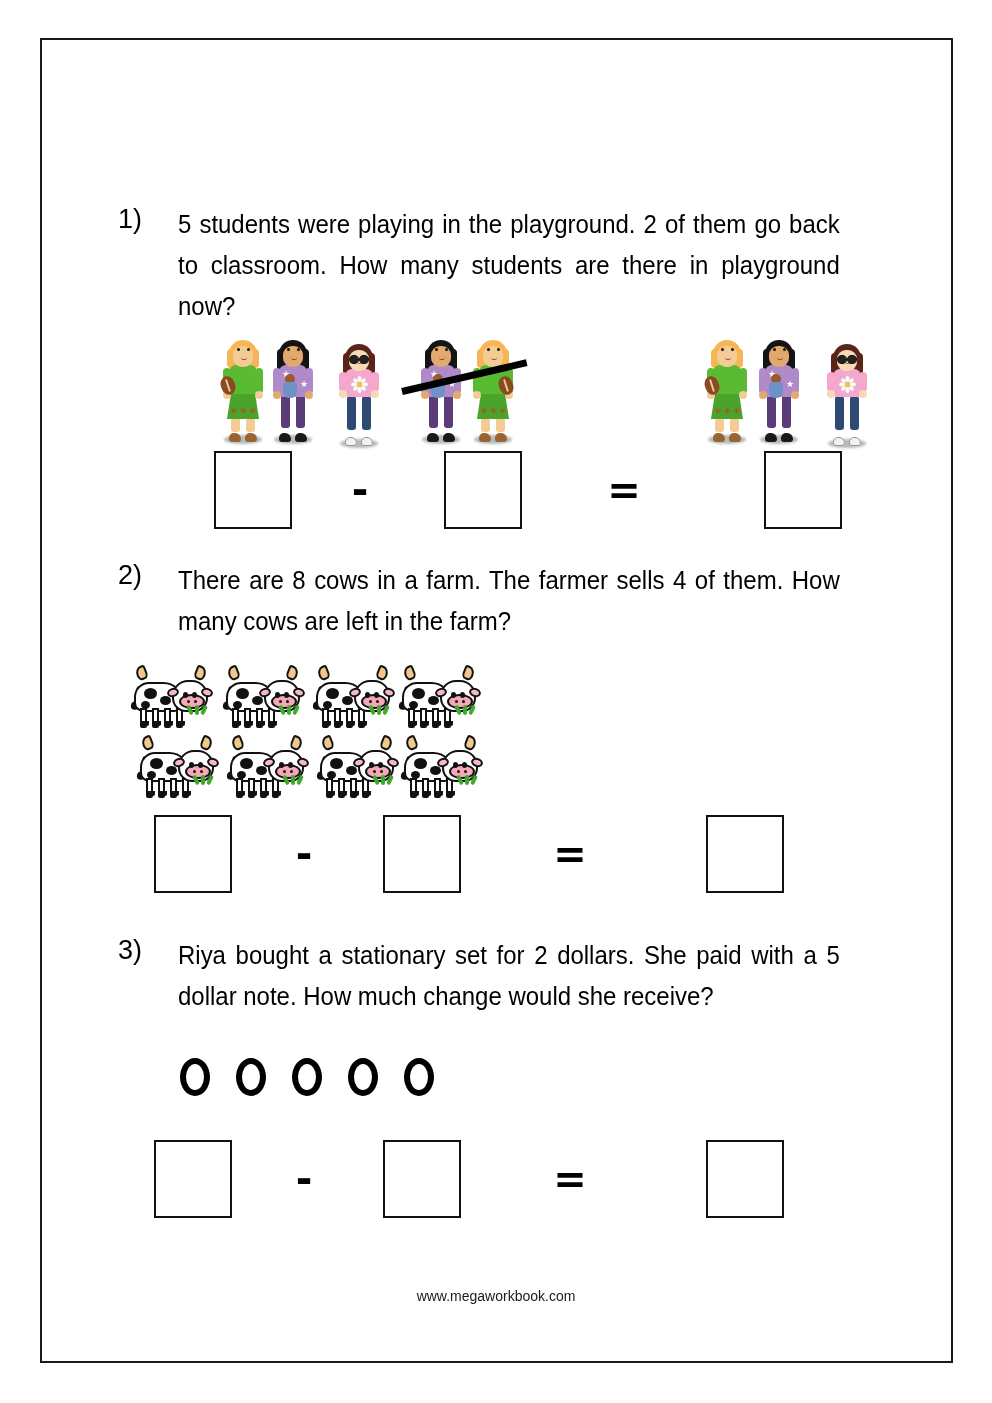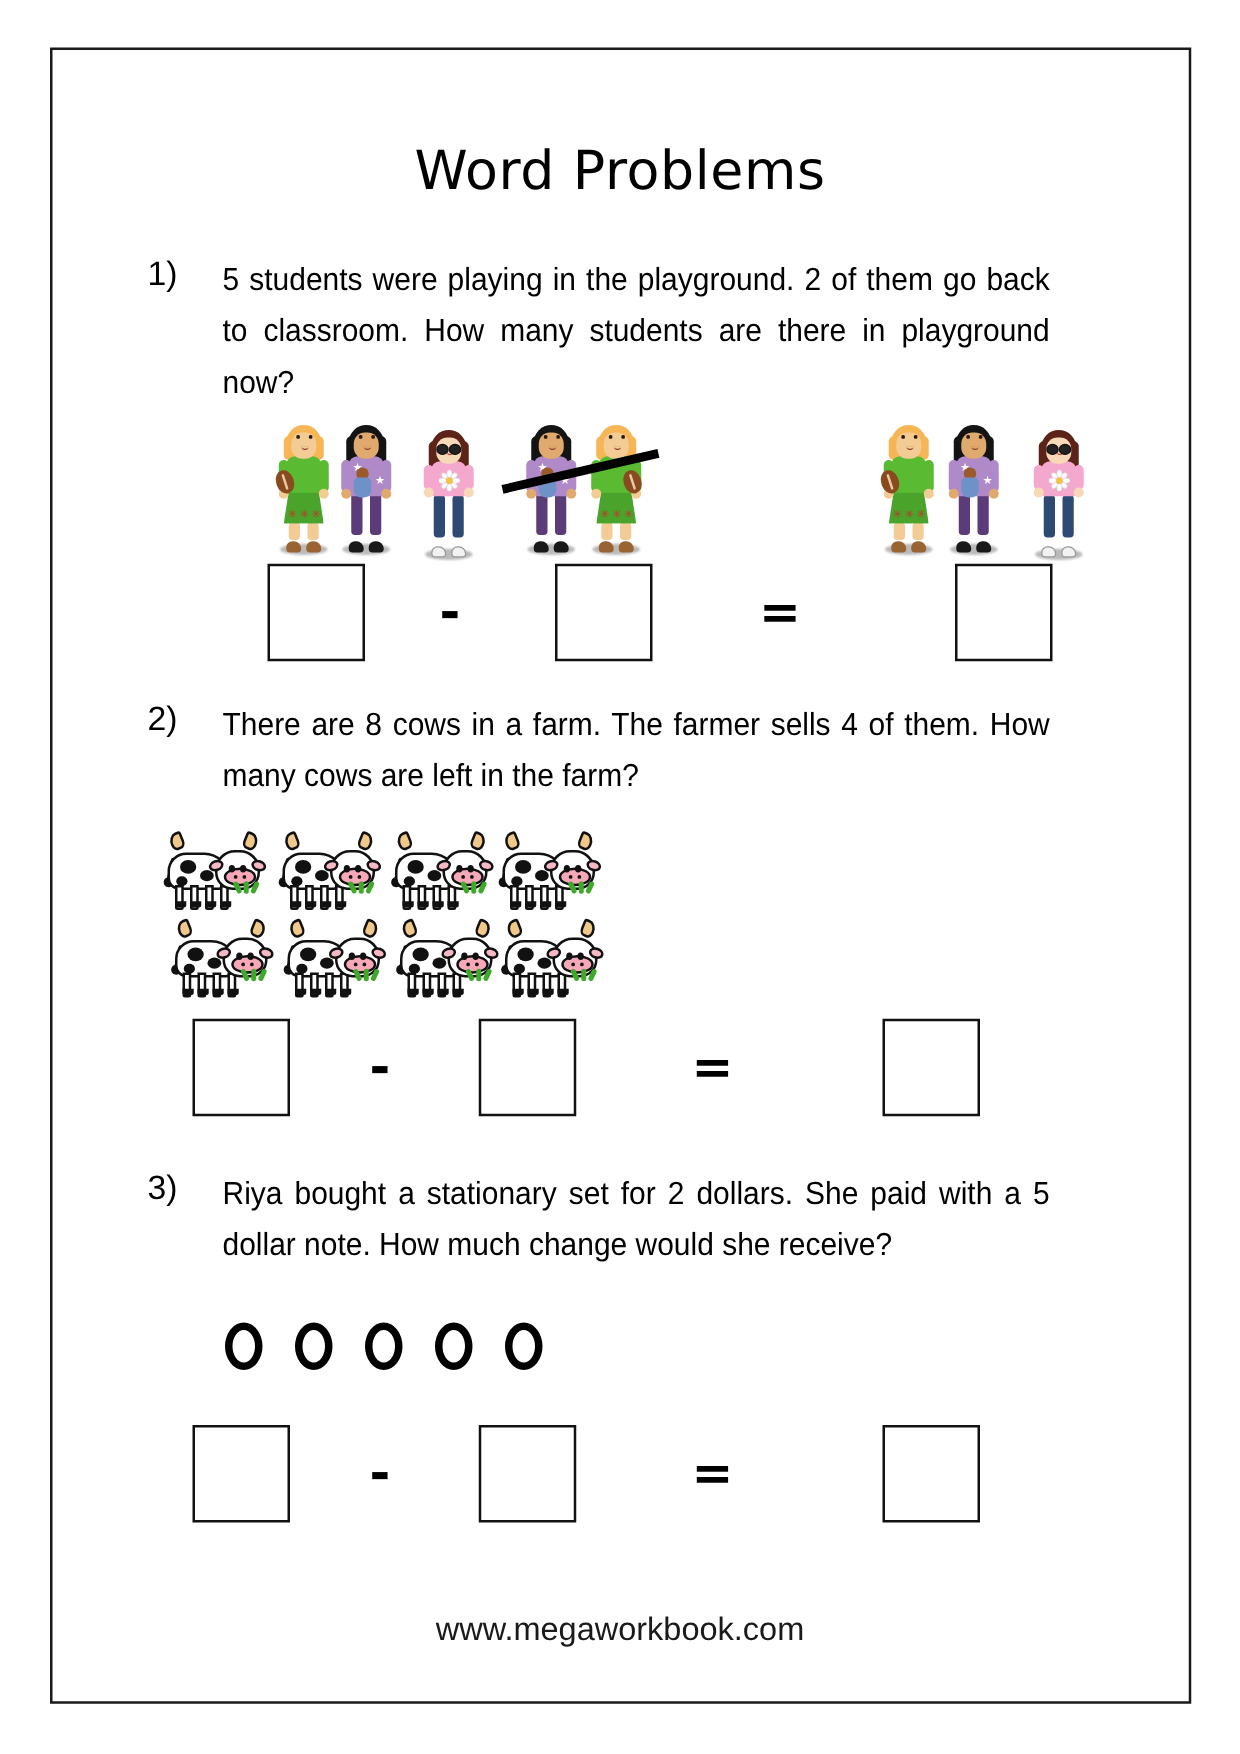--- a/index.html
+++ b/index.html
@@ -298,31 +298,30 @@
     border: 6px solid #000000;
     border-radius: 50%;
     background: #ffffff;
   }
 
   .footer-url {
     position: absolute;
     left: 0; right: 0; top: 1288px;
     text-align: center;
     font-family: "Liberation Sans", sans-serif;
-    font-size: 26px;
+    font-size: 14px;
     color: #1a1a1a;
   }
 </style>
 </head>
 <body>
 
 <div class="page">
   <div class="page-border"></div>
 
-  <div class="worksheet-title">Word Problems</div>
 
   <div class="problem" style="top:204px;">
     <div class="prob-text-row">
       <span class="prob-num">1)</span>
       <div class="prob-body">5 students were playing in the playground. 2 of them go back to classroom. How many students are there in playground now?</div>
     </div>
   </div>
 
   <div>
 

